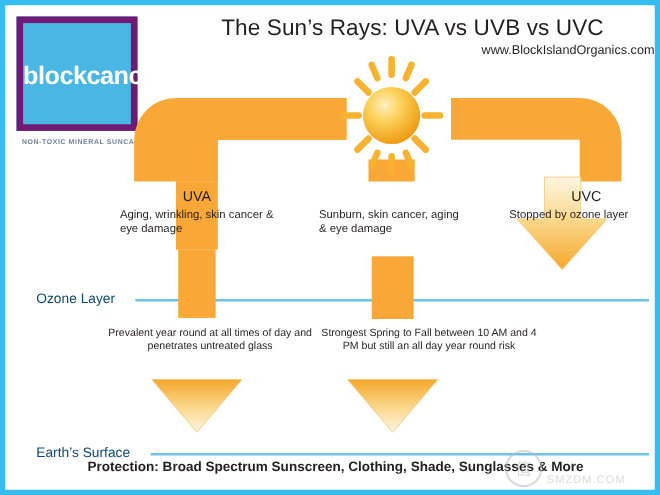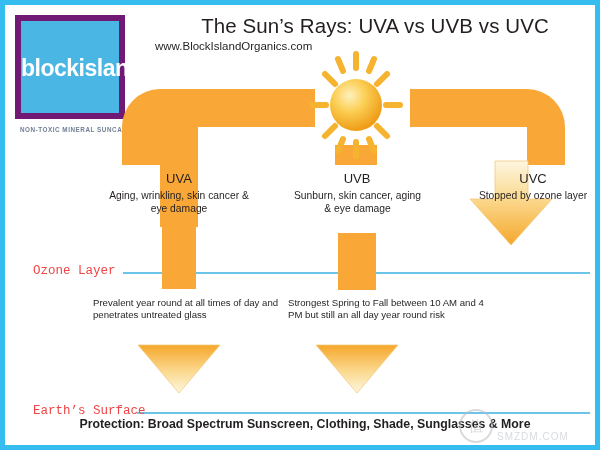--- a/index.html
+++ b/index.html
@@ -39,43 +39,43 @@
     margin-top:7px;width:122px;text-align:center;
     color:#6f7f94;font-size:6.3px;font-weight:bold;letter-spacing:0.55px;
   }
 
   
   #title{
     position:absolute;left:150px;top:9px;width:440px;text-align:center;
     font-size:20.5px;color:#231f20;letter-spacing:0.1px;white-space:nowrap;
   }
   #subtitle{
-    position:absolute;left:150px;top:35px;width:440px;text-align:left;
+    position:absolute;left:150px;top:35px;width:440px;text-align:right;
     font-size:11.5px;color:#231f20;
   }
 
   
   #pipes{position:absolute;left:0;top:0;width:600px;height:450px;}
 
   
   .col-title{
     position:absolute;text-align:center;font-size:13px;color:#231f20;
   }
   .col-desc{
-    position:absolute;text-align:center;font-size:10.3px;color:#231f20;
+    position:absolute;font-size:10.3px;color:#231f20;
     line-height:1.28;
   }
   .note{
-    position:absolute;font-size:9.6px;color:#231f20;
+    position:absolute;text-align:center;font-size:9.6px;color:#231f20;
     line-height:1.3;
   }
 
   
   .layer-label{
-    position:absolute;font-size:12.5px;color:#ef4444;white-space:nowrap;font-family:Liberation Mono, monospace;
+    position:absolute;font-size:12.5px;color:#0c4a6e;white-space:nowrap;
   }
 
   
   #protection{
     position:absolute;left:0;bottom:14px;width:600px;text-align:center;
     font-size:12.3px;font-weight:bold;color:#231f20;
   }
 
   
   #watermark{
@@ -110,21 +110,21 @@
           <rect x="29" y="3" width="2" height="34" fill="#ffffff"></rect>
           <circle cx="30" cy="2.5" r="2.2" fill="#ffffff"></circle>
           <path d="M29 36 q-4 4 -7 1" stroke="#ffffff" stroke-width="2" fill="none"></path>
           <path d="M20 22 C22 16 25.5 13.5 30 13 L30 14 C26 14.6 22.6 18 20.8 22.6 Z" fill="#49b6e4" opacity="0"></path>
           <g stroke="#49b6e4" stroke-width="1.1" fill="none">
             <path d="M30 4 C26 8 23 15 21.5 21.8"></path>
             <path d="M30 4 C34 8 37 15 38.5 21.8"></path>
           </g>
         </svg>
         <div class="logo-word">block</div>
-        <div class="logo-word">island</div>
+        <div class="logo-word">cancer</div>
         <div id="logo-organics">O R G A N I C S</div>
       </div>
       <div id="logo-tag">NON-TOXIC MINERAL SUNCARE</div>
     </div>
 
     <div id="title">The Sun’s Rays: UVA vs UVB vs UVC</div>
     <div id="subtitle">www.BlockIslandOrganics.com</div>
 
     <svg id="pipes" viewBox="0 0 600 450">
       <defs>
@@ -176,21 +176,20 @@
       <path d="M493 224 h33 v-38 h25 l-41 -46 l-41 46 h24 z" transform="rotate(180 508 190)" fill="url(#arrowGrad)" stroke="#f3c97e" stroke-width="0.8"></path>
 
       <path d="M155 340 h38 v-0 h22 l-41 48 l-41 -48 h22 z" fill="url(#arrowGrad)" stroke="#f3c97e" stroke-width="0.8"></path>
 
       <path d="M333 340 h38 v-0 h22 l-41 48 l-41 -48 h22 z" fill="url(#arrowGrad)" stroke="#f3c97e" stroke-width="0.8"></path>
     </svg>
 
     <div class="col-title" style="left:114px;top:166px;width:120px;">UVA</div>
     <div class="col-desc" style="left:104px;top:184px;width:140px;">Aging, wrinkling, skin cancer &amp; eye damage</div>
 
-    <div class="col-title" style="left:292px;top:166px;width:120px;">UVB</div>
     <div class="col-desc" style="left:285px;top:184px;width:135px;">Sunburn, skin cancer, aging &amp; eye damage</div>
 
     <div class="col-title" style="left:468px;top:166px;width:120px;">UVC</div>
     <div class="col-desc" style="left:458px;top:184px;width:140px;">Stopped by ozone layer</div>
 
     <div class="note" style="left:88px;top:292px;width:196px;">Prevalent year round at all times of day and penetrates untreated glass</div>
     <div class="note" style="left:283px;top:292px;width:204px;">Strongest Spring to Fall between 10 AM and 4 PM but still an all day year round risk</div>
 
     <div class="layer-label" style="left:28px;top:259px;">Ozone Layer</div>
     <div class="layer-label" style="left:28px;top:399px;">Earth’s Surface</div>

